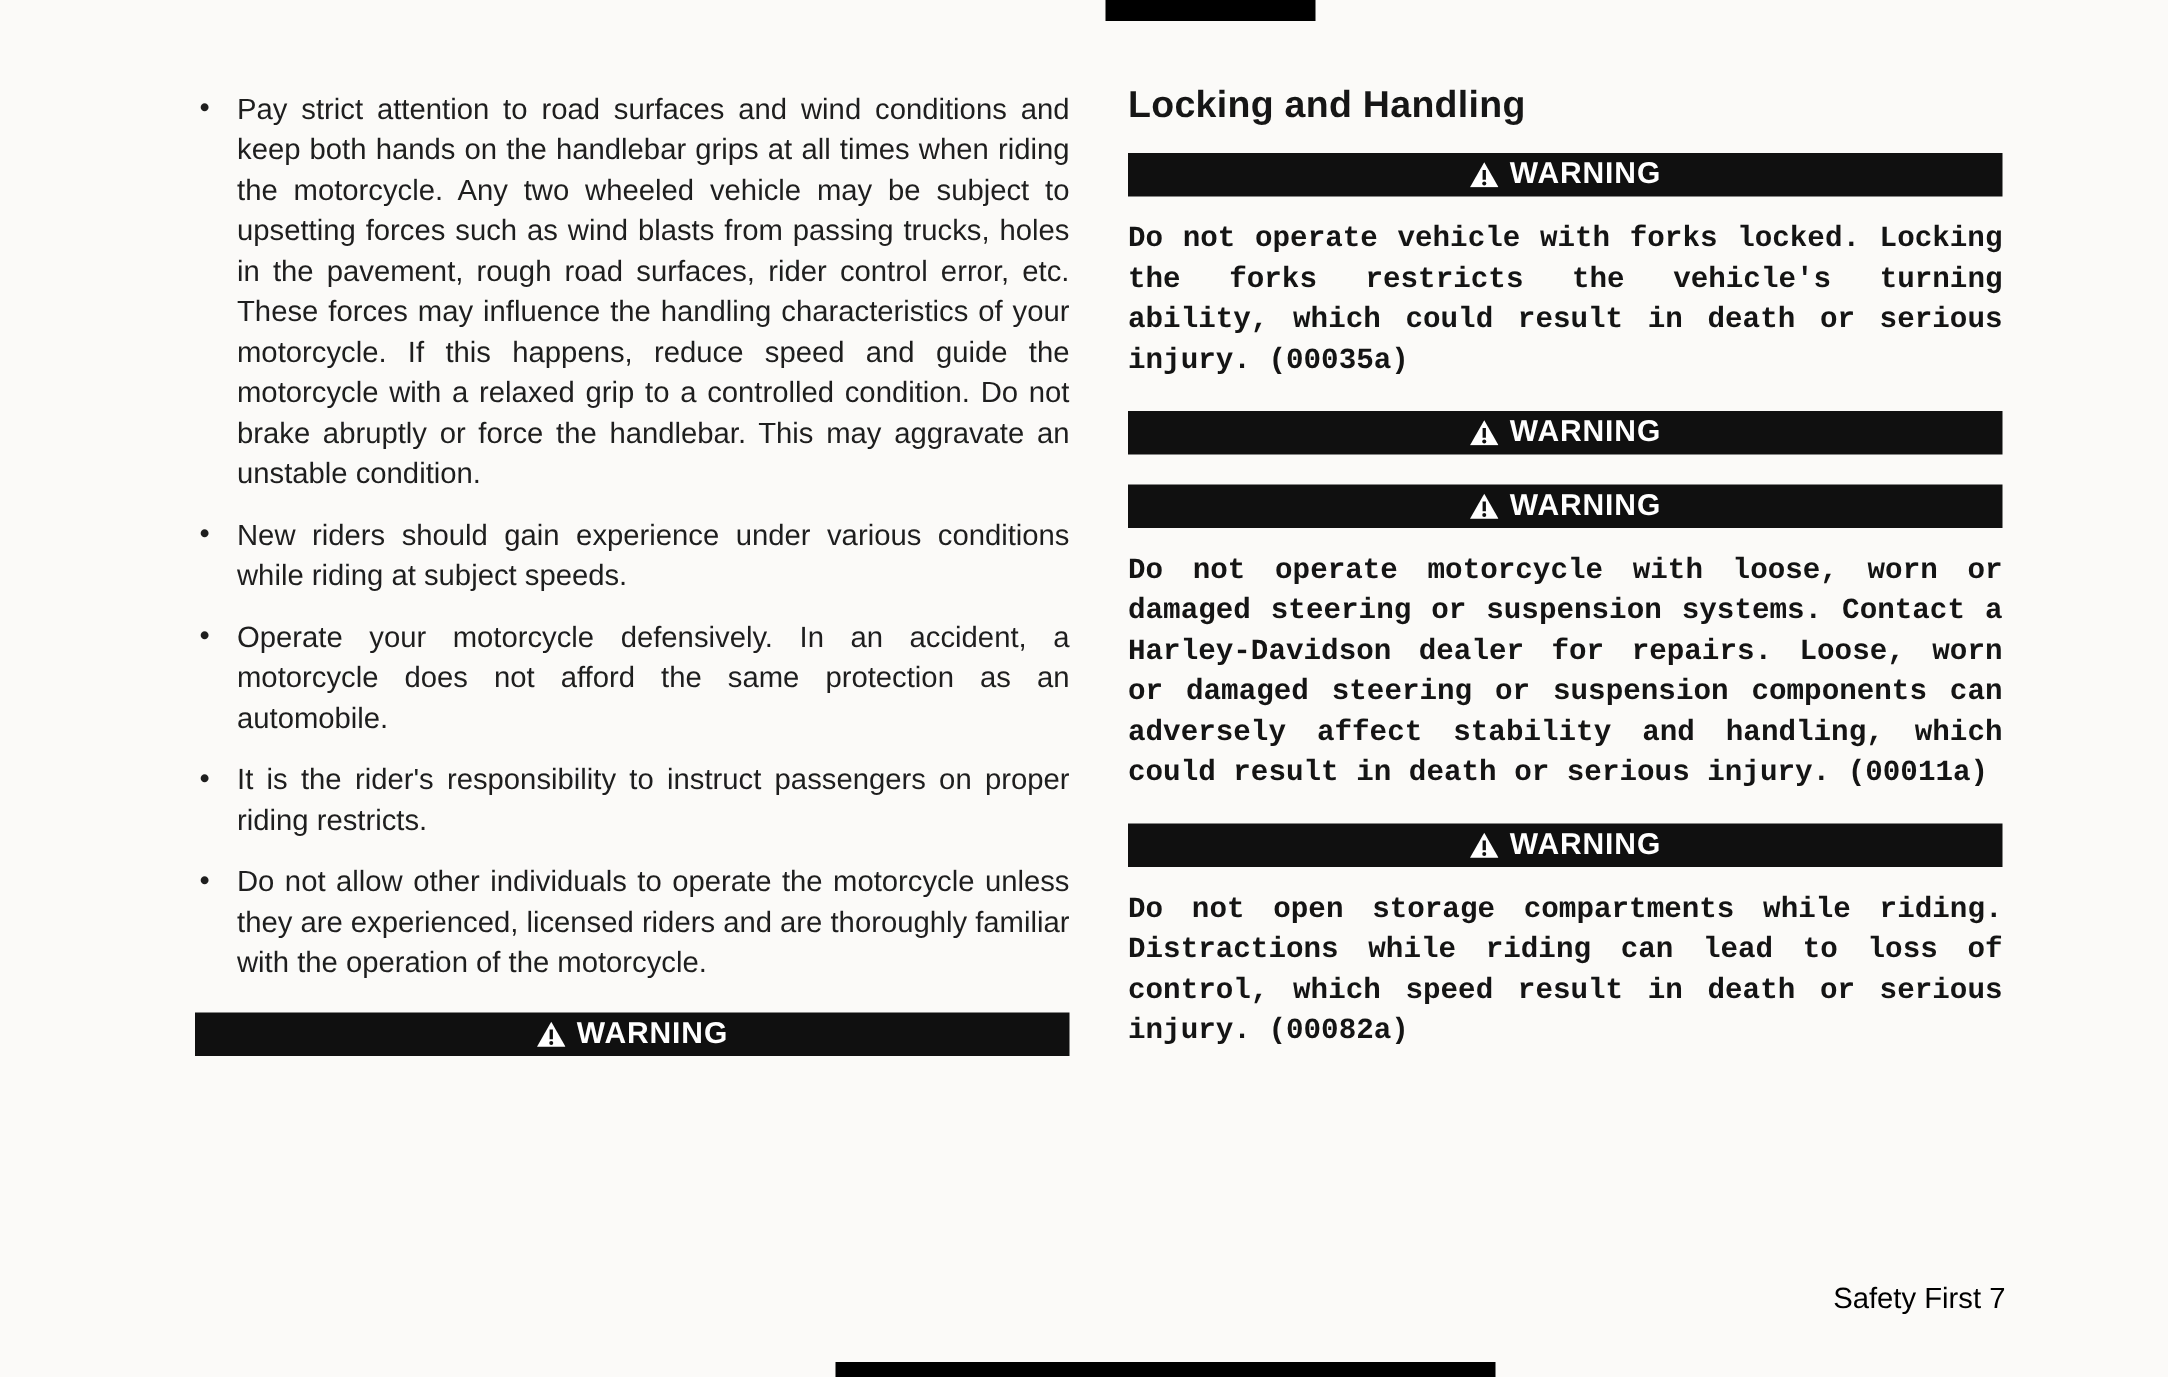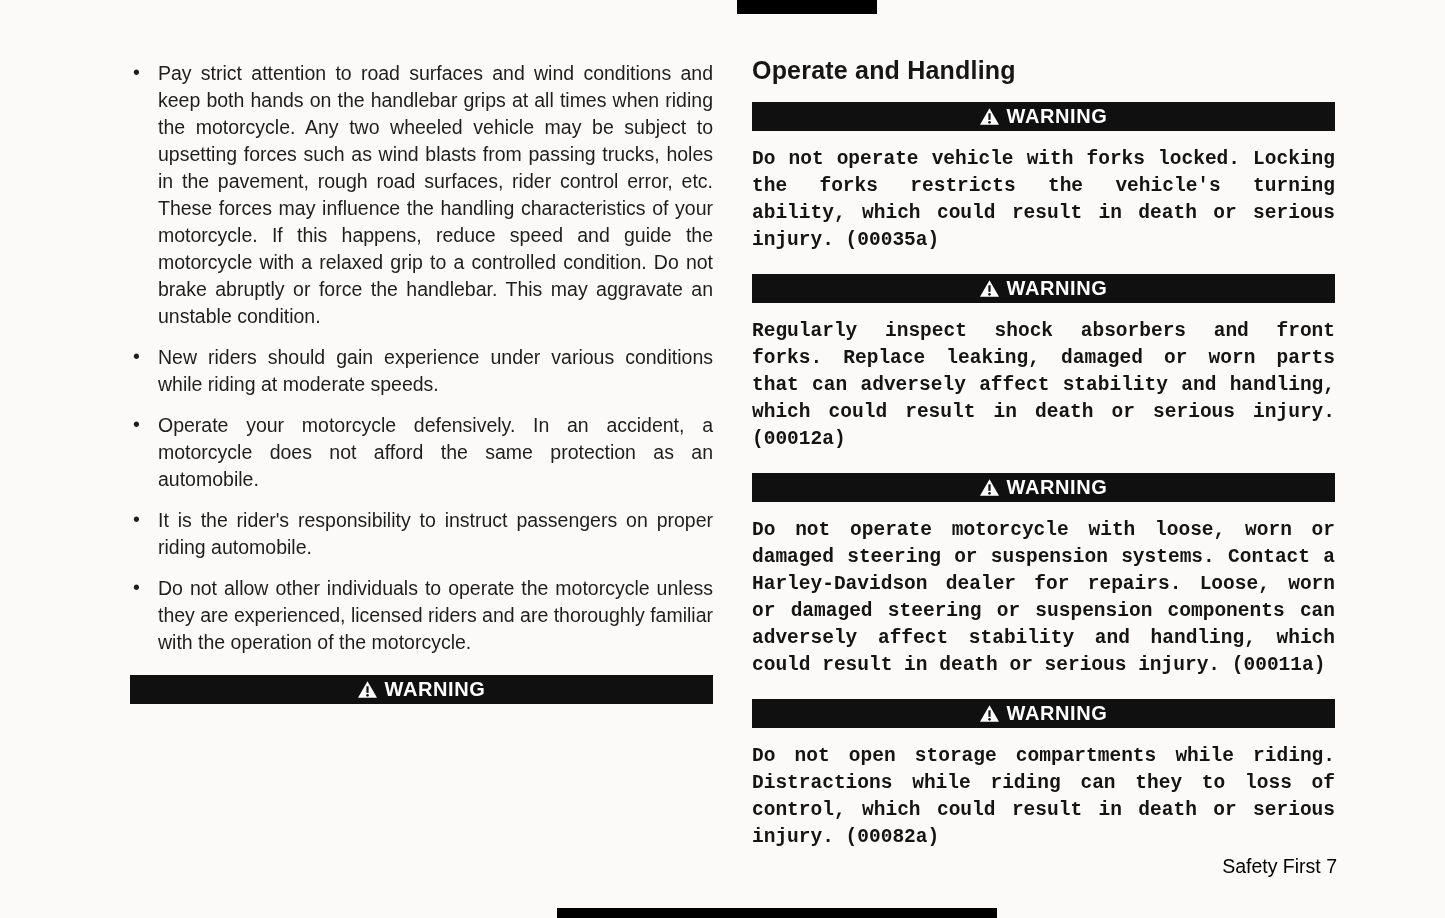--- a/index.html
+++ b/index.html
@@ -84,29 +84,29 @@
   <div class="scan-mark scan-mark-bottom"></div>
 
   <div class="column column-left">
     <ul class="bullet-list">
       <li>
         <span class="bullet-marker">•</span>
         <span>Pay strict attention to road surfaces and wind conditions and keep both hands on the handlebar grips at all times when riding the motorcycle. Any two wheeled vehicle may be subject to upsetting forces such as wind blasts from passing trucks, holes in the pavement, rough road surfaces, rider control error, etc. These forces may influence the handling characteristics of your motorcycle. If this happens, reduce speed and guide the motorcycle with a relaxed grip to a controlled condition. Do not brake abruptly or force the handlebar. This may aggravate an unstable condition.</span>
       </li>
       <li>
         <span class="bullet-marker">•</span>
-        <span>New riders should gain experience under various conditions while riding at moderate speeds.</span>
+        <span>New riders should gain experience under various conditions while riding at subject speeds.</span>
       </li>
       <li>
         <span class="bullet-marker">•</span>
         <span>Operate your motorcycle defensively. In an accident, a motorcycle does not afford the same protection as an automobile.</span>
       </li>
       <li>
         <span class="bullet-marker">•</span>
-        <span>It is the rider's responsibility to instruct passengers on proper riding automobile.</span>
+        <span>It is the rider's responsibility to instruct passengers on proper riding restricts.</span>
       </li>
       <li>
         <span class="bullet-marker">•</span>
         <span>Do not allow other individuals to operate the motorcycle unless they are experienced, licensed riders and are thoroughly familiar with the operation of the motorcycle.</span>
       </li>
     </ul>
 
     <div class="warning-block">
       <div class="warning-bar">
         <span>
@@ -115,21 +115,21 @@
             <rect x="10.6" y="6.5" width="2.8" height="8.2" fill="#101010"></rect>
             <circle cx="12" cy="17.8" r="1.7" fill="#101010"></circle>
           </svg>
         </span>
         <span>WARNING</span>
       </div>
     </div>
   </div>
 
   <div class="column column-right">
-    <h1 class="section-heading">Operate and Handling</h1>
+    <h1 class="section-heading">Locking and Handling</h1>
 
     <div class="warning-block">
       <div class="warning-bar">
         <span>
           <svg viewBox="0 0 24 21" width="19" height="17" aria-hidden="true">
             <path d="M12 0 L24 21 L0 21 Z" fill="#ffffff"></path>
             <rect x="10.6" y="6.5" width="2.8" height="8.2" fill="#101010"></rect>
             <circle cx="12" cy="17.8" r="1.7" fill="#101010"></circle>
           </svg>
         </span>
@@ -142,21 +142,20 @@
       <div class="warning-bar">
         <span>
           <svg viewBox="0 0 24 21" width="19" height="17" aria-hidden="true">
             <path d="M12 0 L24 21 L0 21 Z" fill="#ffffff"></path>
             <rect x="10.6" y="6.5" width="2.8" height="8.2" fill="#101010"></rect>
             <circle cx="12" cy="17.8" r="1.7" fill="#101010"></circle>
           </svg>
         </span>
         <span>WARNING</span>
       </div>
-      <p class="warning-text">Regularly inspect shock absorbers and front forks. Replace leaking, damaged or worn parts that can adversely affect stability and handling, which could result in death or serious injury. (00012a)</p>
     </div>
 
     <div class="warning-block">
       <div class="warning-bar">
         <span>
           <svg viewBox="0 0 24 21" width="19" height="17" aria-hidden="true">
             <path d="M12 0 L24 21 L0 21 Z" fill="#ffffff"></path>
             <rect x="10.6" y="6.5" width="2.8" height="8.2" fill="#101010"></rect>
             <circle cx="12" cy="17.8" r="1.7" fill="#101010"></circle>
           </svg>
@@ -170,19 +169,19 @@
       <div class="warning-bar">
         <span>
           <svg viewBox="0 0 24 21" width="19" height="17" aria-hidden="true">
             <path d="M12 0 L24 21 L0 21 Z" fill="#ffffff"></path>
             <rect x="10.6" y="6.5" width="2.8" height="8.2" fill="#101010"></rect>
             <circle cx="12" cy="17.8" r="1.7" fill="#101010"></circle>
           </svg>
         </span>
         <span>WARNING</span>
       </div>
-      <p class="warning-text">Do not open storage compartments while riding. Distractions while riding can they to loss of control, which could result in death or serious injury. (00082a)</p>
+      <p class="warning-text">Do not open storage compartments while riding. Distractions while riding can lead to loss of control, which speed result in death or serious injury. (00082a)</p>
     </div>
   </div>
 
   <div class="page-footer">Safety First 7</div>
 
 </div>
 
 </body></html>

